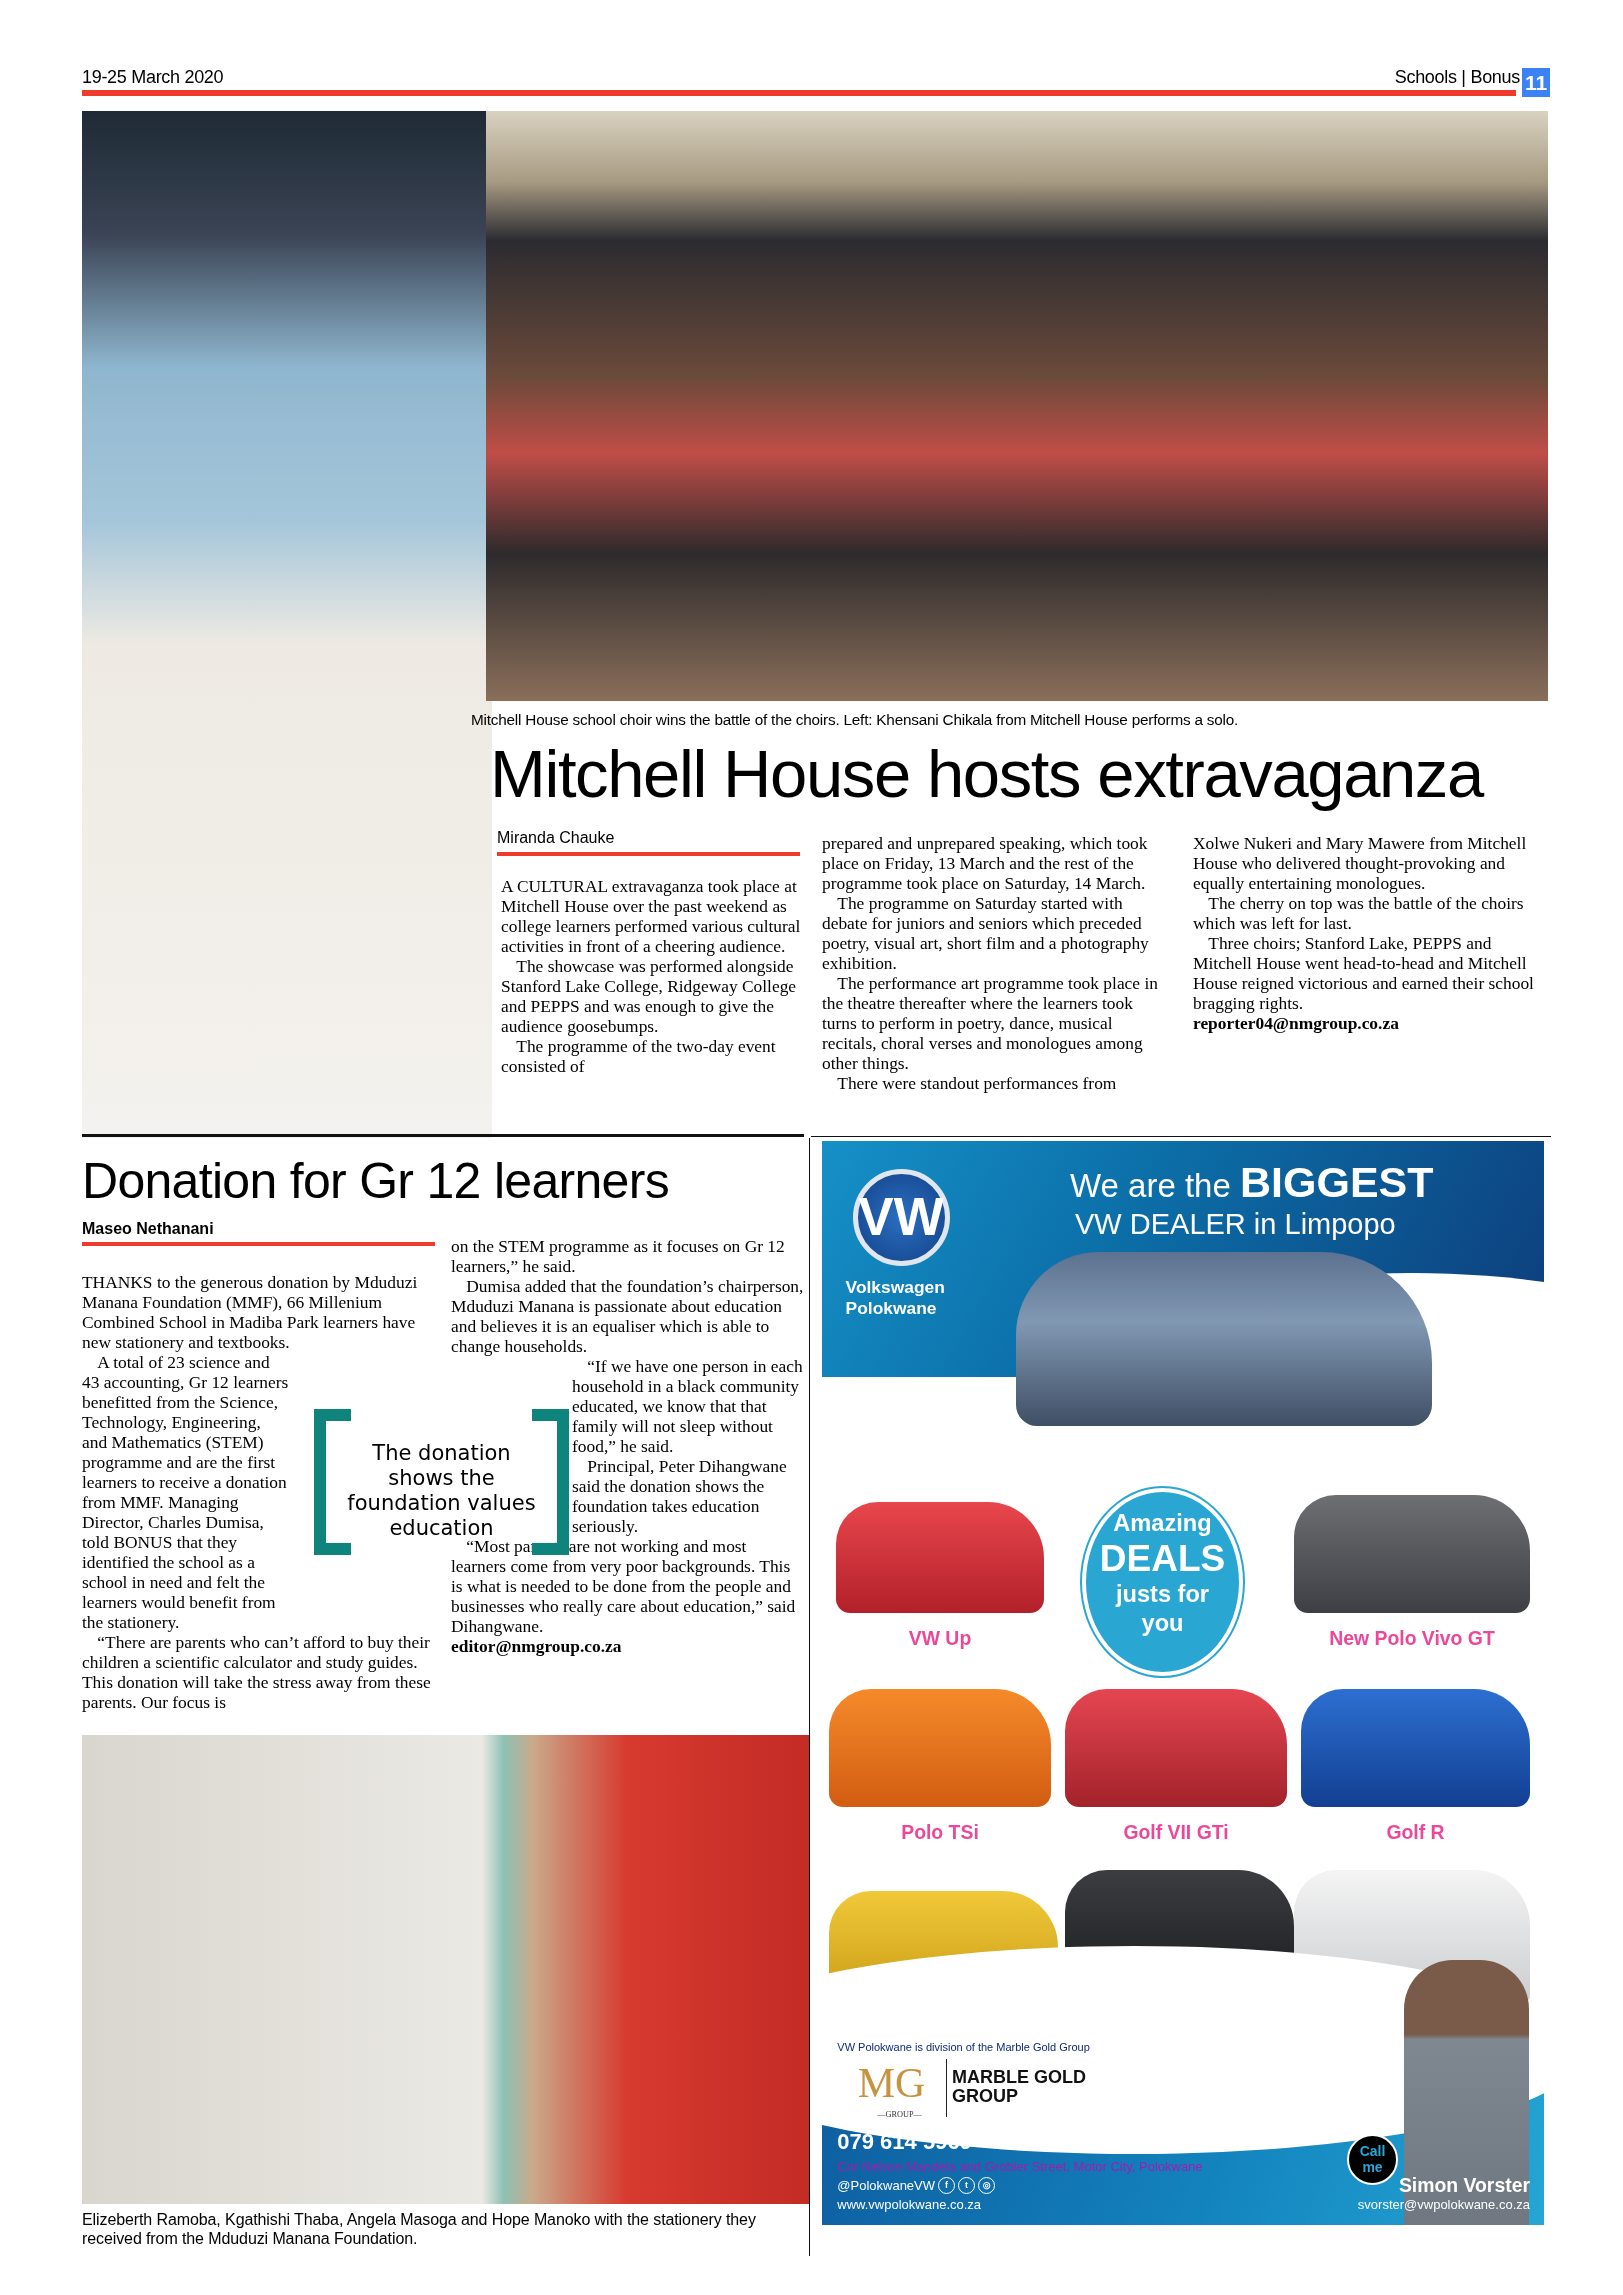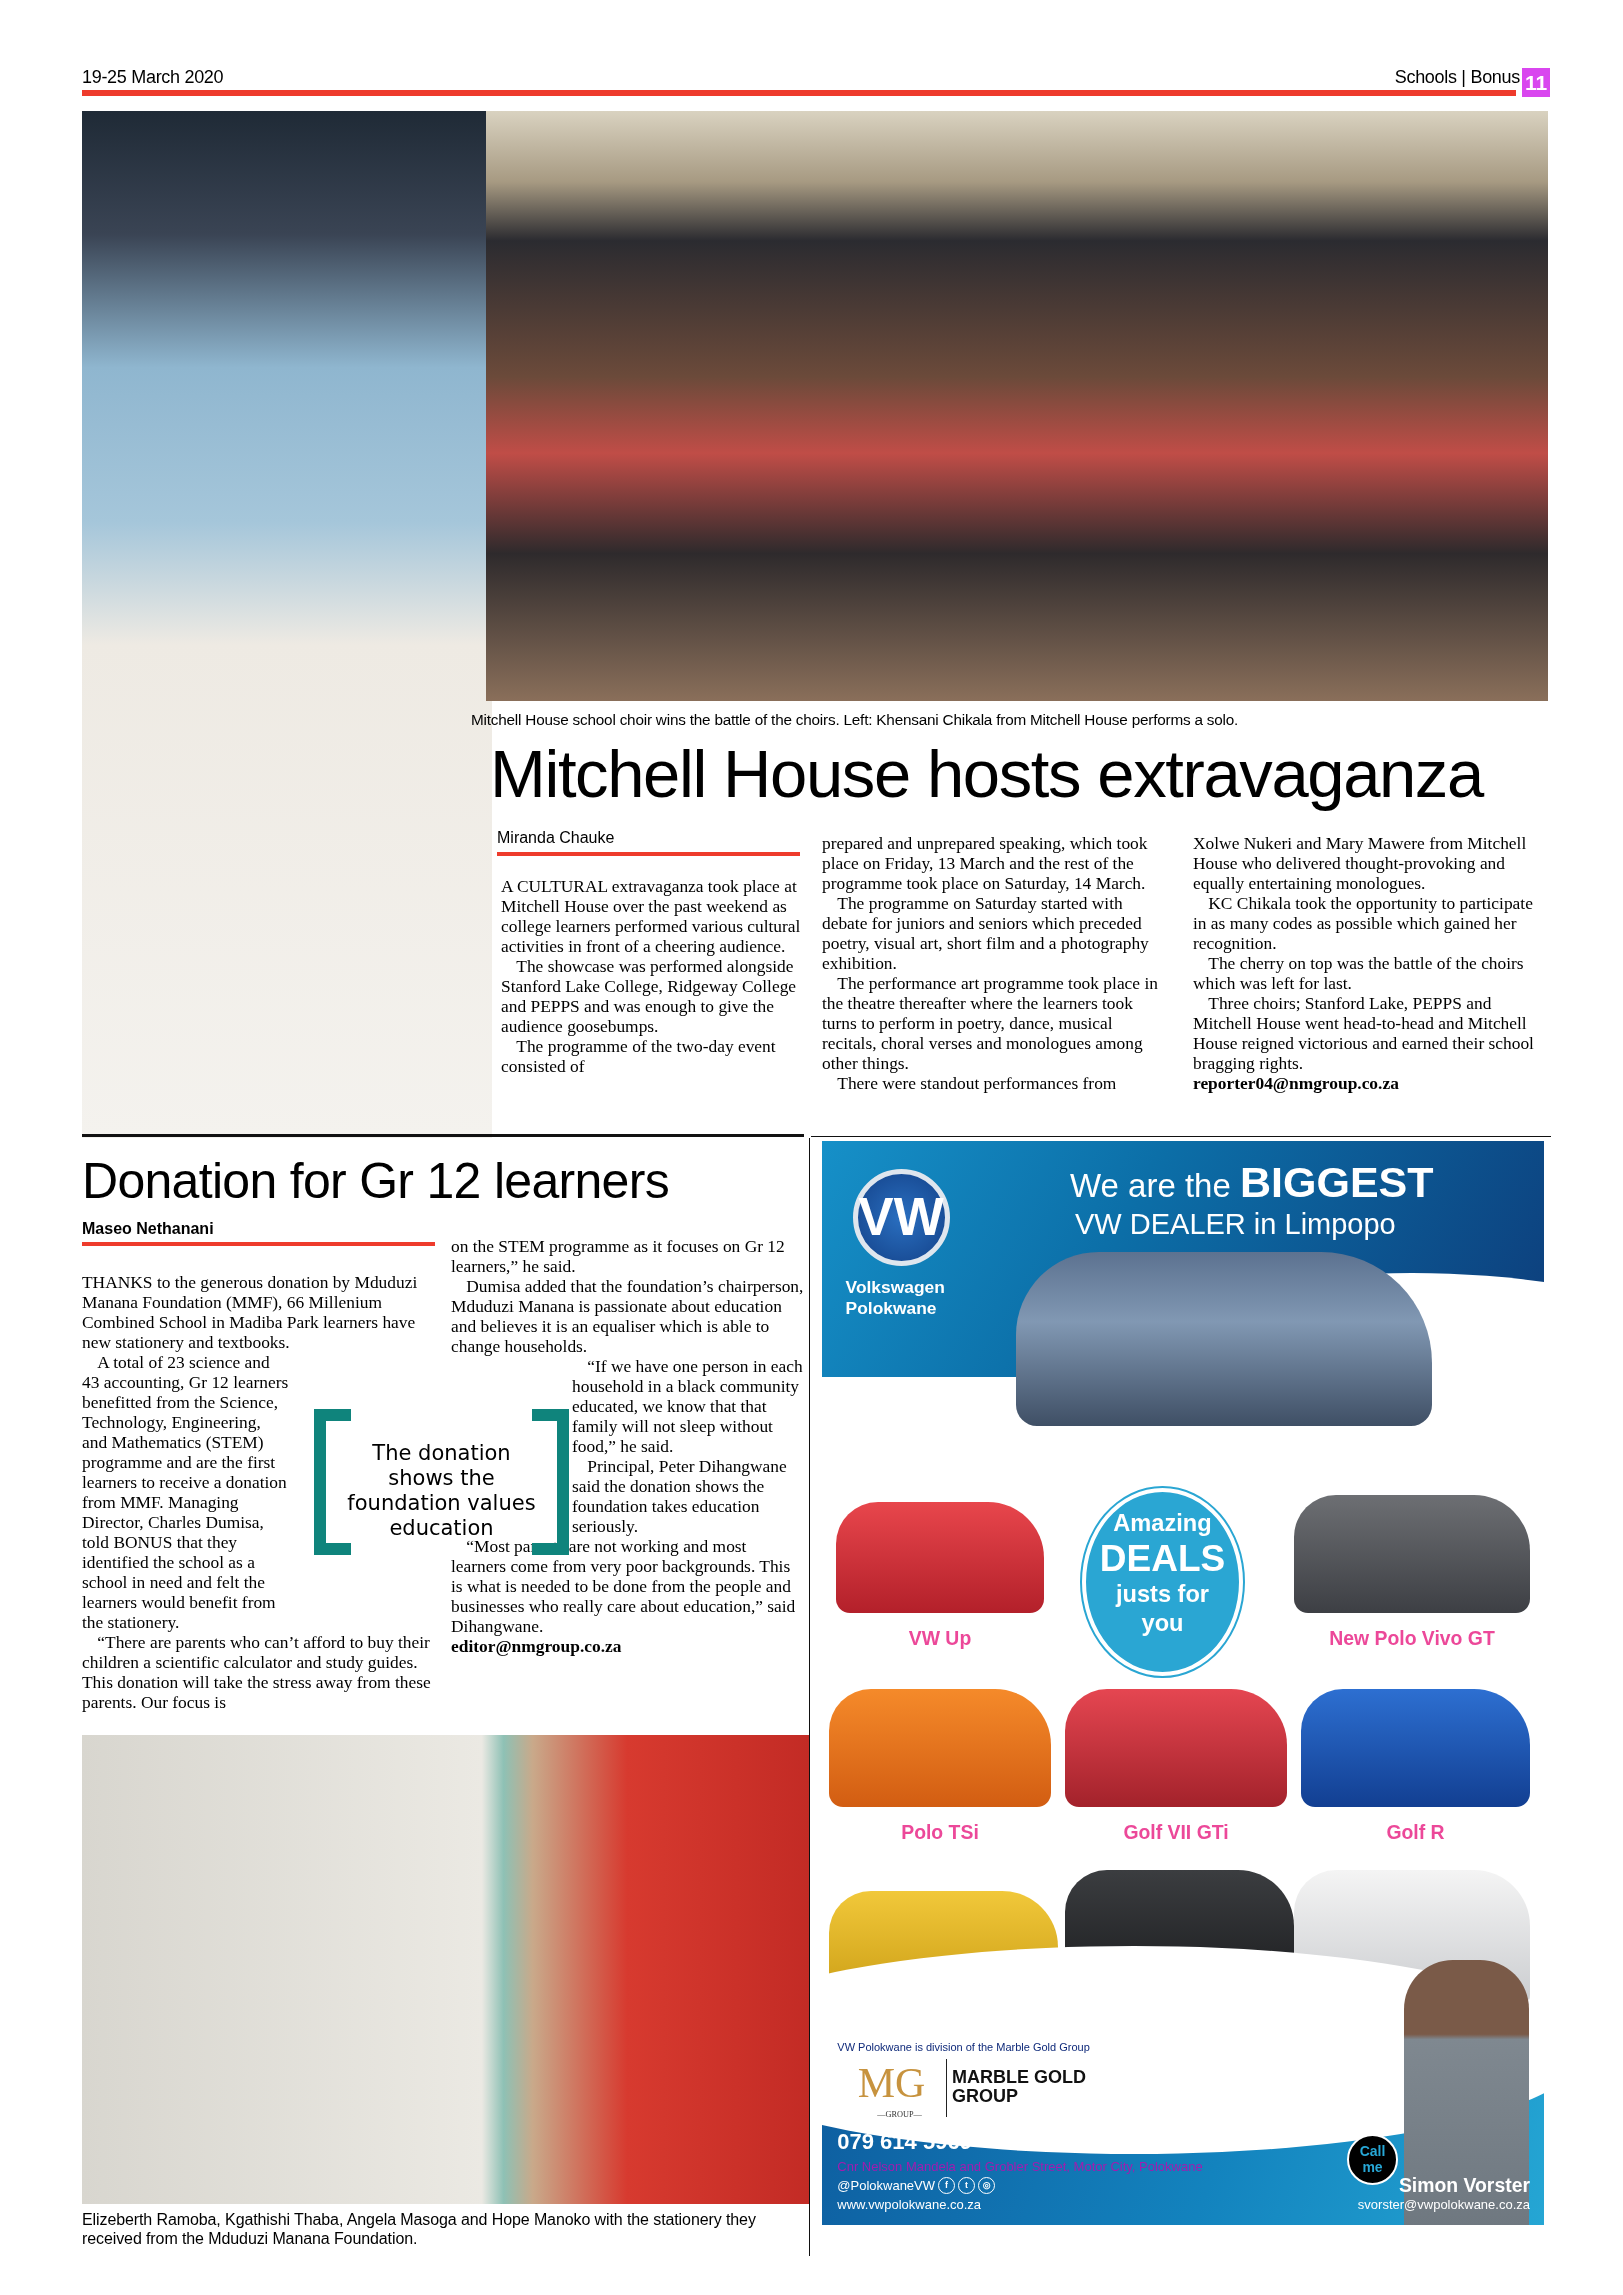--- a/index.html
+++ b/index.html
@@ -2,21 +2,21 @@
 <html style="font-size:11px"><head>
 <meta charset="utf-8">
 <style>
   html,body{margin:0;padding:0;background:#fff;}
   body{width:1624px;height:2295px;position:relative;overflow:hidden;font-family:"Liberation Sans",sans-serif;color:#000;}
   .abs{position:absolute;}
   
   .hdr-date{left:82px;top:67px;font-size:18px;letter-spacing:-0.3px;}
   .hdr-sec{right:104px;top:67px;font-size:18px;letter-spacing:-0.3px;}
   .hdr-rule{left:82px;top:90px;width:1434px;height:5.6px;background:#ee3b2c;}
-  .hdr-page{left:1522px;top:68px;width:28px;height:29px;background:#d946ef;color:#fff;font-size:21px;font-weight:bold;text-align:center;line-height:29px;}
+  .hdr-page{left:1522px;top:68px;width:28px;height:29px;background:#3b82f6;color:#fff;font-size:21px;font-weight:bold;text-align:center;line-height:29px;}
 
   
   .photo{overflow:hidden;}
   .ph-singer{left:82px;top:111px;width:410px;height:1027px;
      background:linear-gradient(180deg,#1f2a36 0%,#3a4454 12%,#8fb6cf 25%,#a5c6da 40%,#eeeae3 52%,#f4f2ee 100%);}
   .ph-choir{left:486px;top:111px;width:1062px;height:590px;
      background:linear-gradient(180deg,#d9d2c0 0%,#a79a82 12%,#2b2b30 22%,#6b4a3a 45%,#c04d47 58%,#2e2a2c 75%,#8a6f5a 100%);}
   .ph-caption{left:471px;top:711px;font-size:15.3px;letter-spacing:-0.2px;}
 
   .headline1{left:490px;top:736px;font-size:67px;letter-spacing:-1.4px;line-height:76px;white-space:nowrap;}
@@ -104,21 +104,20 @@
   <p>The programme of the two-day event consisted of</p>
 </div>
 <div class="abs col col2">
   <p class="first">prepared and unprepared speaking, which took place on Friday, 13 March and the rest of the programme took place on Saturday, 14 March.</p>
   <p>The programme on Saturday started with debate for juniors and seniors which preceded poetry, visual art, short film and a photography exhibition.</p>
   <p>The performance art programme took place in the theatre thereafter where the learners took turns to perform in poetry, dance, musical recitals, choral verses and monologues among other things.</p>
   <p>There were standout performances from</p>
 </div>
 <div class="abs col col3">
   <p class="first">Xolwe Nukeri and Mary Mawere from Mitchell House who delivered thought-provoking and equally entertaining monologues.</p>
-  <p>KC Chikala took the opportunity to participate in as many codes as possible which gained her recognition.</p>
   <p>The cherry on top was the battle of the choirs which was left for last.</p>
   <p>Three choirs; Stanford Lake, PEPPS and Mitchell House went head-to-head and Mitchell House reigned victorious and earned their school bragging rights.</p>
   <p class="first email">reporter04@nmgroup.co.za</p>
 </div>
 
 <div class="abs sep-line"></div>
 <div class="abs sep-line2"></div>
 <div class="abs vrule"></div>
 
 <h2 class="abs headline2" style="margin:0;font-weight:normal;">Donation for Gr 12 learners</h2>

